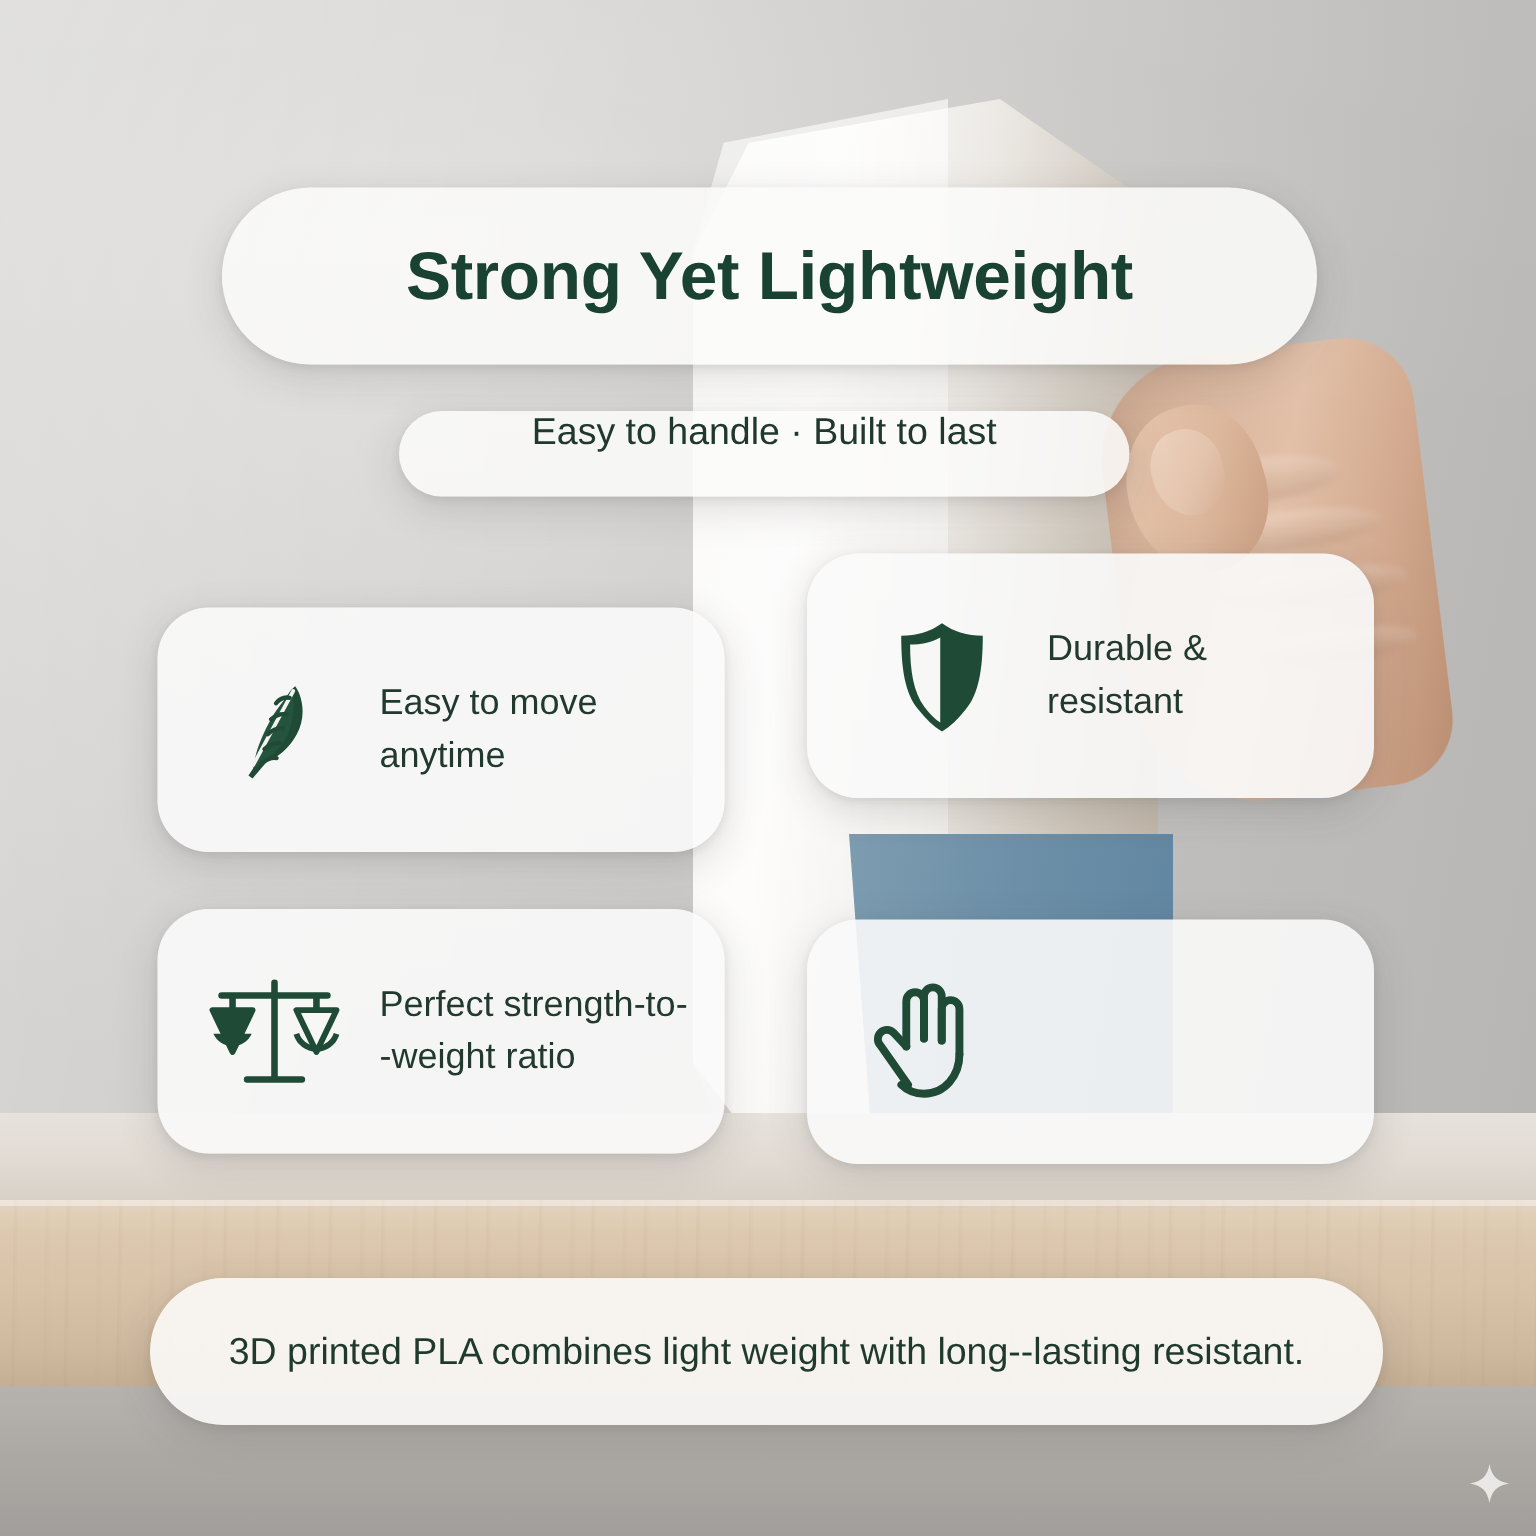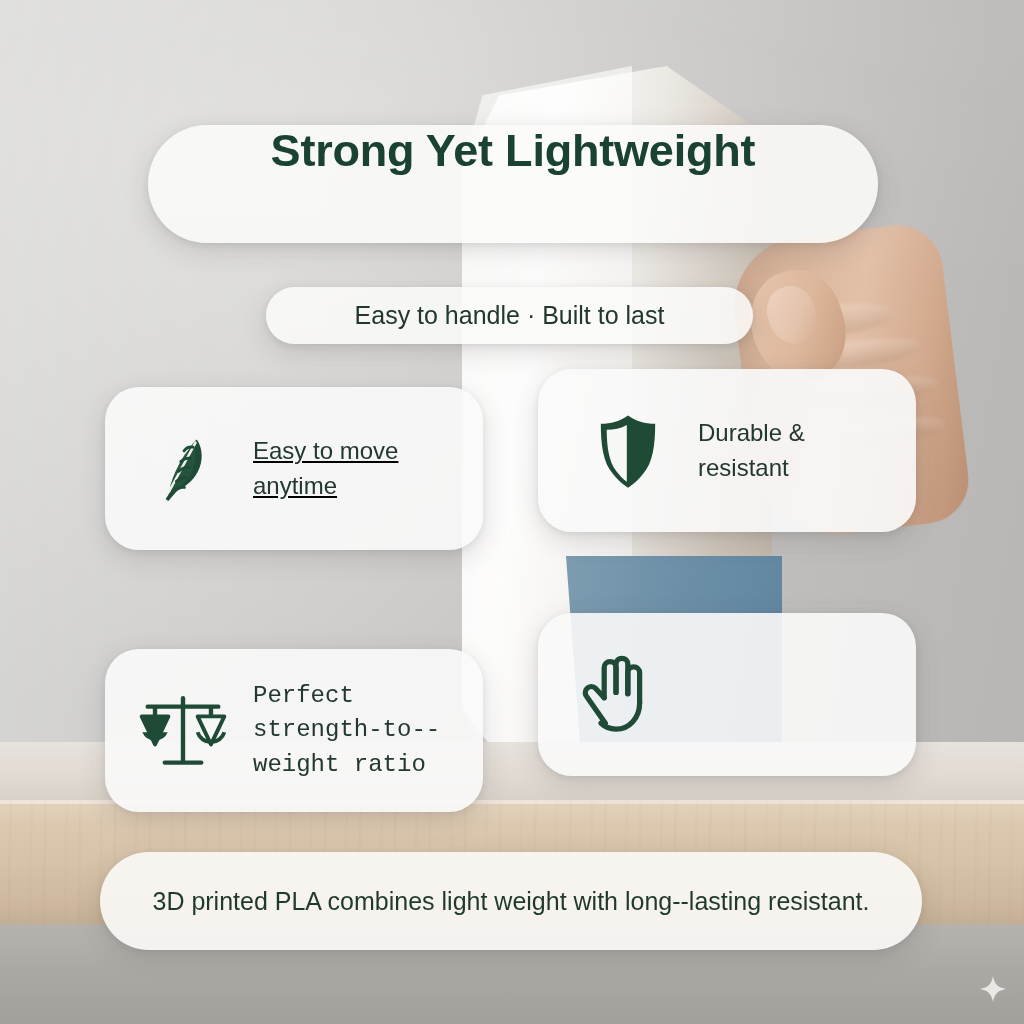--- a/index.html
+++ b/index.html
@@ -152,56 +152,56 @@
     position: absolute;
     background: rgba(250,250,249,0.90);
     box-shadow: 0 8px 26px rgba(70,68,64,0.17), 0 2px 6px rgba(70,68,64,0.10);
     box-sizing: border-box;
   }
 
   #title-pill {
     left: 148px; top: 125px;
     width: 730px; height: 118px;
     border-radius: 59px;
-    display: flex; justify-content: center;
+    display: flex; align-items: center; justify-content: center;
     background: rgba(250,250,249,0.88);
   }
   #title-text {
     color: #1a4232;
     font-size: 45px;
     font-weight: 700;
     letter-spacing: -0.2px;
     white-space: nowrap;
   }
 
   #subtitle-pill {
-    left: 266px; top: 287px;
+    left: 266px; top: 274px;
     width: 487px; height: 57px;
     border-radius: 29px;
-    display: flex; align-items: center; justify-content: center;
+    display: flex; align-items: flex-start; justify-content: center;
     background: rgba(250,250,249,0.87);
   }
   #subtitle-text {
     color: #21382e;
     font-size: 25px;
     font-weight: 400;
     white-space: nowrap;
   }
 
   .card {
     width: 378px; height: 163px;
     border-radius: 34px;
     display: flex; align-items: center;
     padding: 0 22px 0 32px;
     gap: 24px;
     background: rgba(250,250,249,0.90);
   }
-  #card-0 { left: 105px; top: 387px; text-decoration: underline; }
+  #card-0 { left: 105px; top: 405px; }
   #card-1 { left: 538px; top: 369px; padding-left: 44px; }
-  #card-2 { left: 105px; top: 649px; font-family: Liberation Mono, monospace; }
+  #card-2 { left: 105px; top: 606px; }
   #card-3 { left: 538px; top: 613px; }
 
   .card-icon {
     flex: 0 0 auto;
     width: 92px; height: 92px;
     display: flex; align-items: center; justify-content: center;
   }
   .card-label {
     color: #22392f;
     font-size: 24px;

